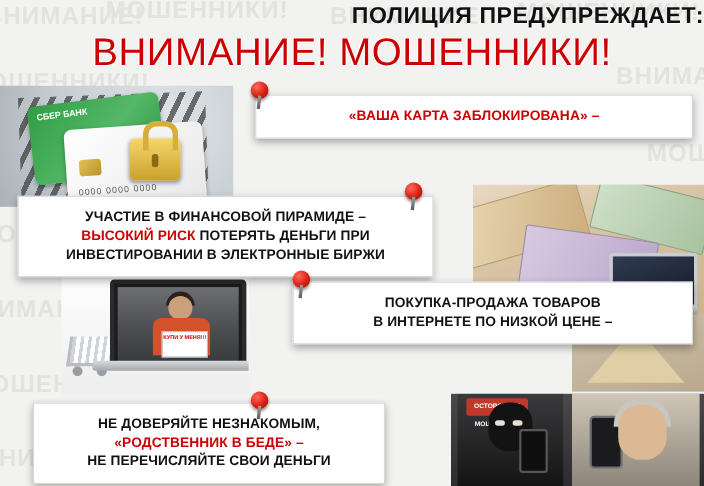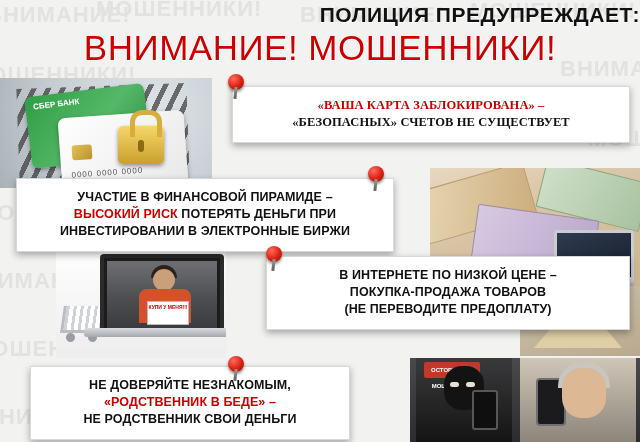--- a/index.html
+++ b/index.html
@@ -279,21 +279,21 @@
     z-index: 7;
   }
   .pin:after {
     content:"";
     position:absolute; left:6px; top:13px; width:3px; height:12px;
     background: linear-gradient(180deg,#9a9a9a,#5e5e5e);
     transform: rotate(6deg);
   }
 
   
-  #card1 { left: 232px; top: 86px; width: 398px; font-family: Liberation Serif, serif; }
+  #card1 { left: 232px; top: 86px; width: 398px; }
   #pin1  { left: 228px; top: 74px; }
   #card2 { left: 16px;  top: 178px; width: 378px; text-align: center; }
   #pin2  { left: 368px; top: 166px; }
   #card3 { left: 266px; top: 256px; width: 364px; }
   #pin3  { left: 266px; top: 246px; }
   #card4 { left: 30px;  top: 366px; width: 320px; }
   #pin4  { left: 228px; top: 356px; }
 </style>
 </head>
 <body>
@@ -381,44 +381,42 @@
 
   <div class="headline">
     <div class="l1">ПОЛИЦИЯ ПРЕДУПРЕЖДАЕТ:</div>
     <div class="l2">ВНИМАНИЕ! МОШЕННИКИ!</div>
   </div>
 
   <div class="pin" id="pin1"></div>
   <div class="card" id="card1">
     <div>
         <p><span class="red">«ВАША КАРТА ЗАБЛОКИРОВАНА» –</span></p>
-        <p><span>«БЕЗОПАСНЫХ» СЧЕТОВ НЕ СУЩЕСТВУЕТ</span></p>
       </div>
   </div>
 
   <div class="pin" id="pin2"></div>
   <div class="card" id="card2">
     <div>
         <p><span>УЧАСТИЕ В ФИНАНСОВОЙ ПИРАМИДЕ –</span></p>
         <p><span class="red">ВЫСОКИЙ РИСК </span><span>ПОТЕРЯТЬ ДЕНЬГИ ПРИ</span></p>
         <p><span>ИНВЕСТИРОВАНИИ В ЭЛЕКТРОННЫЕ БИРЖИ</span></p>
       </div>
   </div>
 
   <div class="pin" id="pin3"></div>
   <div class="card" id="card3">
     <div>
+        <p><span>ПОКУПКА-ПРОДАЖА ТОВАРОВ</span></p>
         <p><span>В ИНТЕРНЕТЕ ПО НИЗКОЙ ЦЕНЕ –</span></p>
-        <p><span>ПОКУПКА-ПРОДАЖА ТОВАРОВ</span></p>
-        <p><span>(НЕ ПЕРЕВОДИТЕ ПРЕДОПЛАТУ)</span></p>
       </div>
   </div>
 
   <div class="pin" id="pin4"></div>
   <div class="card" id="card4">
     <div>
         <p><span>НЕ ДОВЕРЯЙТЕ НЕЗНАКОМЫМ,</span></p>
         <p><span class="red">«РОДСТВЕННИК В БЕДЕ» –</span></p>
-        <p><span>НЕ РОДСТВЕННИК СВОИ ДЕНЬГИ</span></p>
+        <p><span>НЕ ПЕРЕЧИСЛЯЙТЕ СВОИ ДЕНЬГИ</span></p>
       </div>
   </div>
 
 </div>
 
 </body></html>

